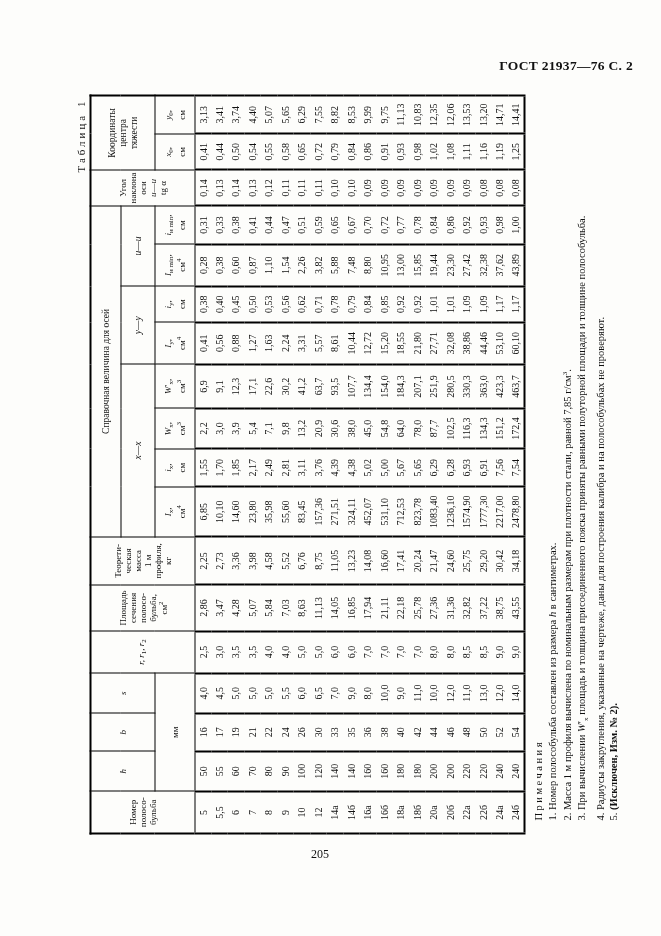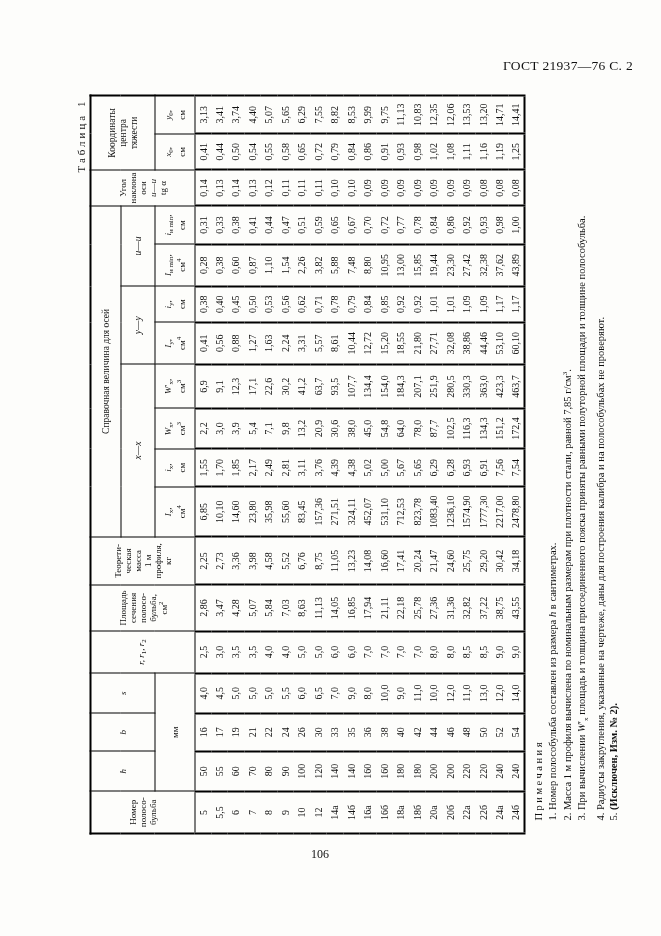--- a/index.html
+++ b/index.html
@@ -1,20 +1,20 @@
 <!DOCTYPE html>
 <html><head>
 <meta charset="utf-8">
 <style>
   html,body{margin:0;padding:0;}
   body{
     width:661px;height:936px;position:relative;background:#fdfdfb;
     font-family:"Liberation Serif", serif;color:#111;overflow:hidden;
   }
-  .gost-header{position:absolute;top:58px;right:28px;font-weight:normal;font-size:13.5px;letter-spacing:.3px;}
+  .gost-header{position:absolute;top:58px;right:28px;font-weight:bold;font-size:13.5px;letter-spacing:.3px;}
   .page-number{position:absolute;left:311px;top:847px;font-size:12px;}
   .rot{
     position:absolute;left:-28px;top:197px;width:740px;height:535px;
     transform:rotate(-90deg);
   }
   .caption{text-align:right;font-size:11px;letter-spacing:3px;margin:0 4px 3px 0;}
   table.gt{border-collapse:collapse;table-layout:fixed;width:740px;}
   table.gt th{
     border:1.6px solid #000;font-weight:normal;text-align:center;vertical-align:middle;
     font-size:9px;line-height:1.12;padding:1px 0;
@@ -501,13 +501,13 @@
   <div class="notes">
     <div class="notes-heading">Примечания</div>
   <div class="note-item">1. Номер полособульба составлен из размера <i>h</i> в сантиметрах.</div>
       <div class="note-item">2. Масса 1 м профиля вычислена по номинальным размерам при плотности стали, равной 7,85 г/см<sup>3</sup>.</div>
       <div class="note-item">3. При вычислении <i>W</i>′<sub>x</sub> площадь и толщина присоединенного пояска приняты равными полуторной площади и толщине полособульба.</div>
       <div class="note-item">4. Радиусы закругления, указанные на чертеже, даны для построения калибра и на полособульбах не проверяют.</div>
       <div class="note-item">5. <b>(Исключен, Изм. № 2).</b></div>
     </div>
 </div>
 
-<div class="page-number">106</div>
+<div class="page-number">205</div>
 
 </body></html>

